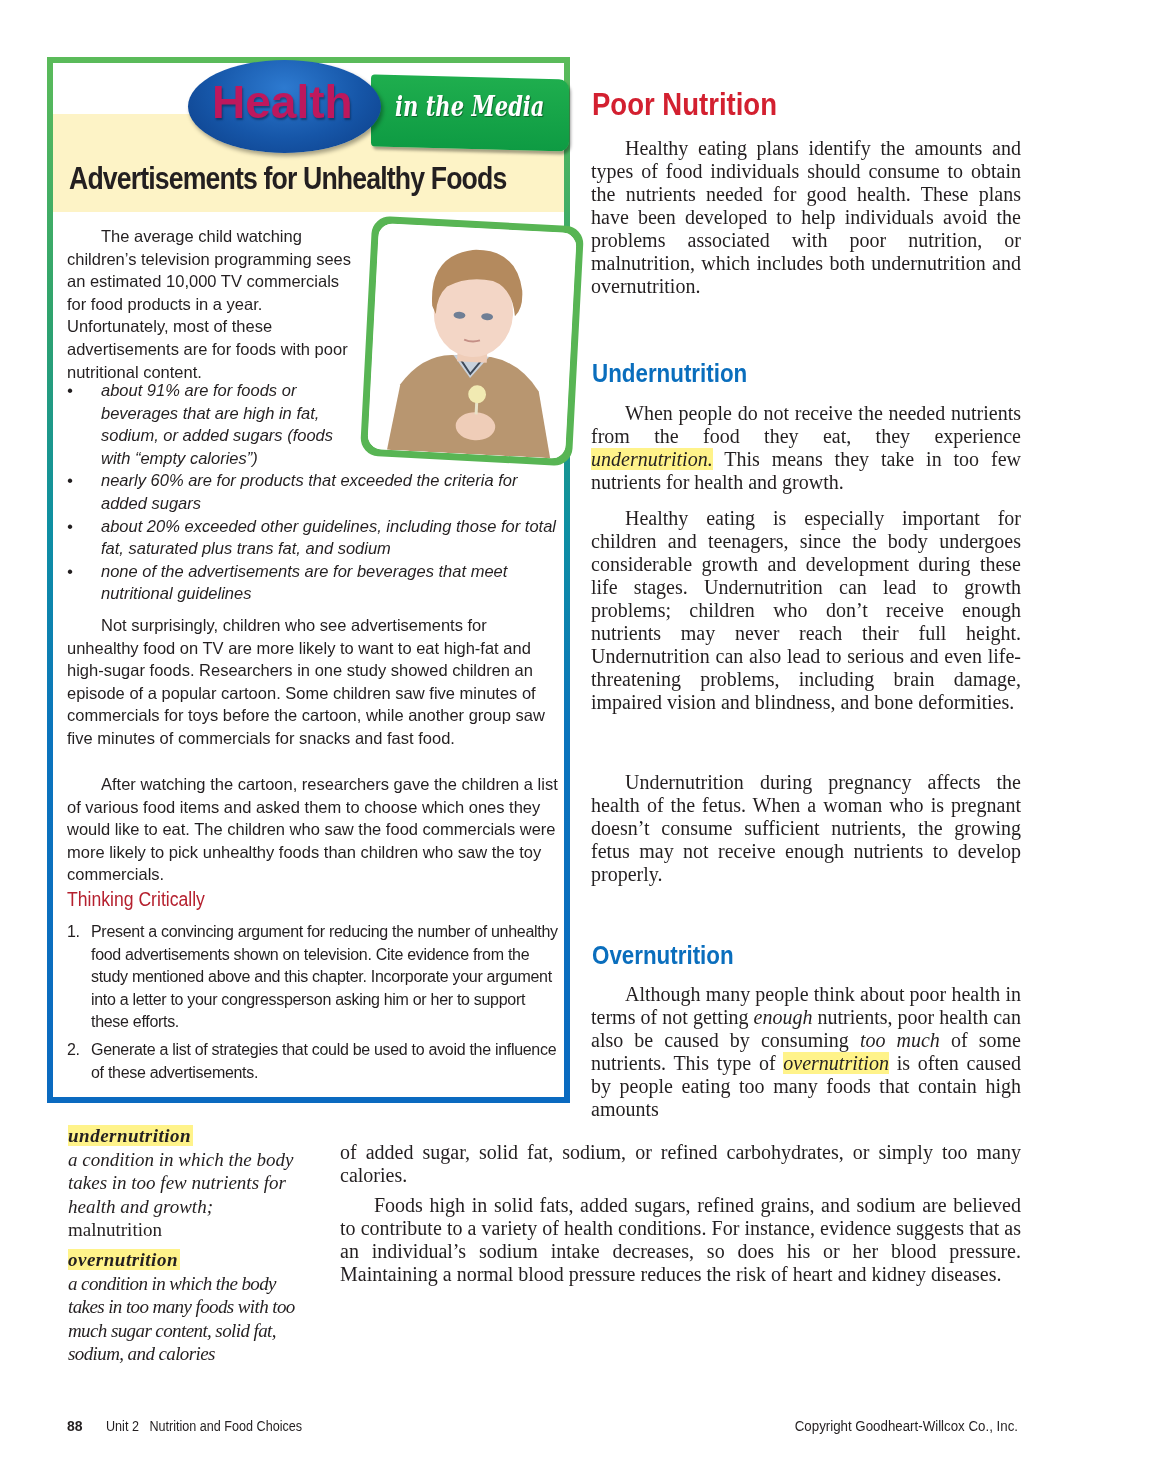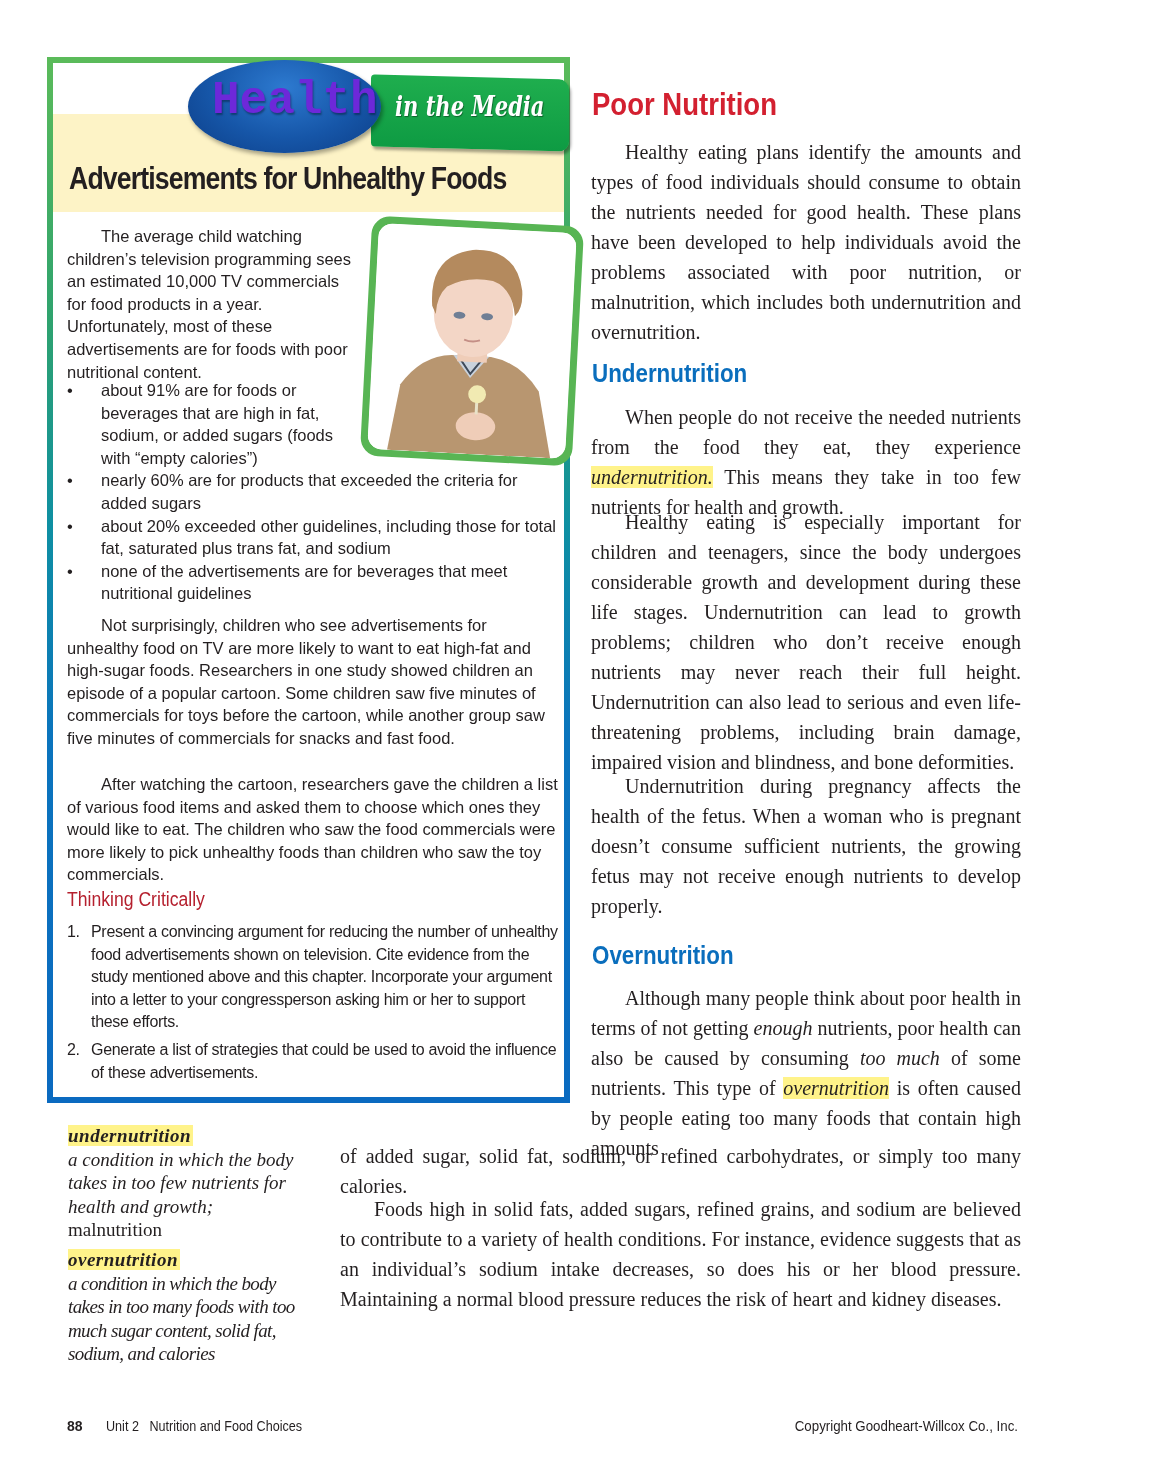--- a/index.html
+++ b/index.html
@@ -40,22 +40,22 @@
     text-shadow: 1px 1px 1px rgba(0,0,0,0.4);
   }
   .banner-oval {
     position: absolute; left: 135px; top: -3px; width: 193px; height: 93px;
     border-radius: 50%;
     background: radial-gradient(ellipse at 50% 30%, #2d7ad0 0%, #1656a8 55%, #0c3d86 100%);
     box-shadow: 2px 3px 4px rgba(0,0,0,0.35);
   }
   .banner-oval-text {
     position: absolute; left: 159px; top: 12px;
-    font-family: Liberation Mono, monospace; font-weight: bold; font-size: 46px;
-    color: #6d28d9; letter-spacing: 0px; white-space: nowrap;
+    font-family: Liberation Sans, sans-serif; font-weight: bold; font-size: 46px;
+    color: #be185d; letter-spacing: 0px; white-space: nowrap;
     text-shadow: 1px 2px 2px rgba(0,0,0,0.35);
   }
 
   
   .photo-frame {
     position: absolute; left: 313px; top: 158px; width: 212px; height: 240px;
     background: #58b554; border-radius: 18px; transform: rotate(3deg);
   }
   .photo-inner {
     position: absolute; left: 7px; top: 7px; right: 7px; bottom: 7px;
@@ -63,21 +63,21 @@
   }
   .photo-inner svg { width: 100%; height: 100%; display: block; }
 
   
   .box-text {
     position: absolute; font-family: "Liberation Sans", sans-serif;
     font-size: 16.5px; line-height: 22.6px; color: #231f20;
   }
   .box-intro { left: 14px; top: 153px; width: 290px; }
   .indent { text-indent: 34px; margin-top: 9px; }
-  .bullets { list-style: none; }
+  .bullets { list-style: none; font-style: italic; }
   .bullets li { position: relative; padding-left: 34px; }
   .bullets li::before { content: "•"; position: absolute; left: 0; top: 0; }
   .box-bullets { left: 14px; top: 316px; }
   .box-bullets li:nth-child(1) { width: 295px; }
   .box-bullets li:nth-child(n+2) { width: 490px; }
   .box-para2 { left: 14px; top: 542px; width: 492px; }
   .box-para3 { left: 14px; top: 701px; width: 492px; }
   .thinking-heading {
     position: absolute; left: 14px; top: 825px;
     font-family: "Liberation Sans", sans-serif; font-size: 20px; color: #b5202e;
@@ -97,21 +97,21 @@
     font-family: "Liberation Sans", sans-serif; font-weight: bold; font-size: 32px;
     color: #d32030; transform: scaleX(0.86); transform-origin: left center; white-space: nowrap;
   }
   .h-blue {
     position: absolute; left: 592px;
     font-family: "Liberation Sans", sans-serif; font-weight: bold; font-size: 26px;
     color: #0a6ebd; transform: scaleX(0.86); transform-origin: left center; white-space: nowrap;
   }
   .serif-text {
     position: absolute; font-family: "Liberation Serif", serif; font-size: 20px;
-    line-height: 30px; color: #231f20; text-align: justify;
+    line-height: 23px; color: #231f20; text-align: justify;
   }
   .col-right { left: 591px; width: 430px; }
   .wide { left: 340px; width: 681px; }
   .p { text-indent: 34px; }
   .hl {
     background: #fff38a; font-weight: normal; font-style: italic;
   }
   .ital { font-style: italic; }
 
   

